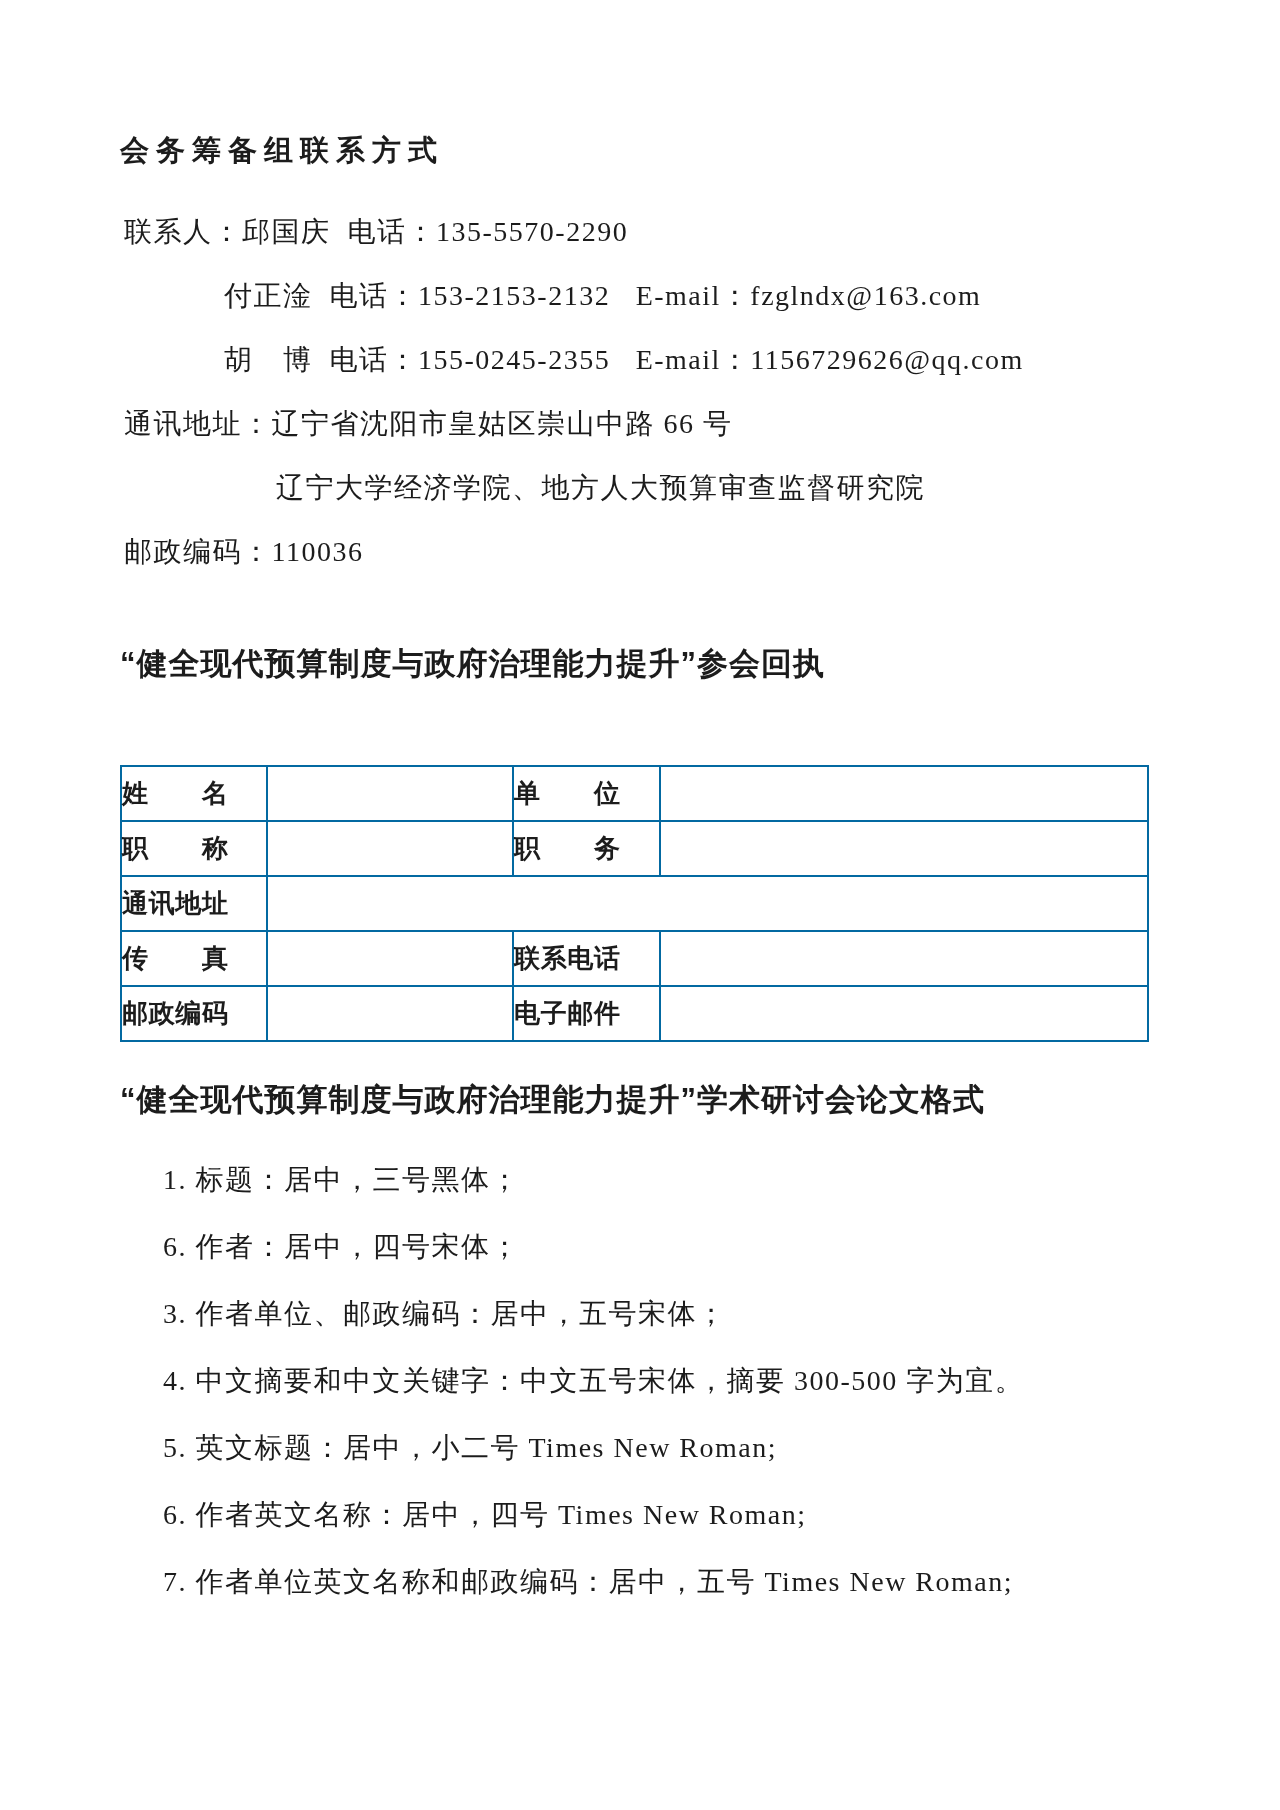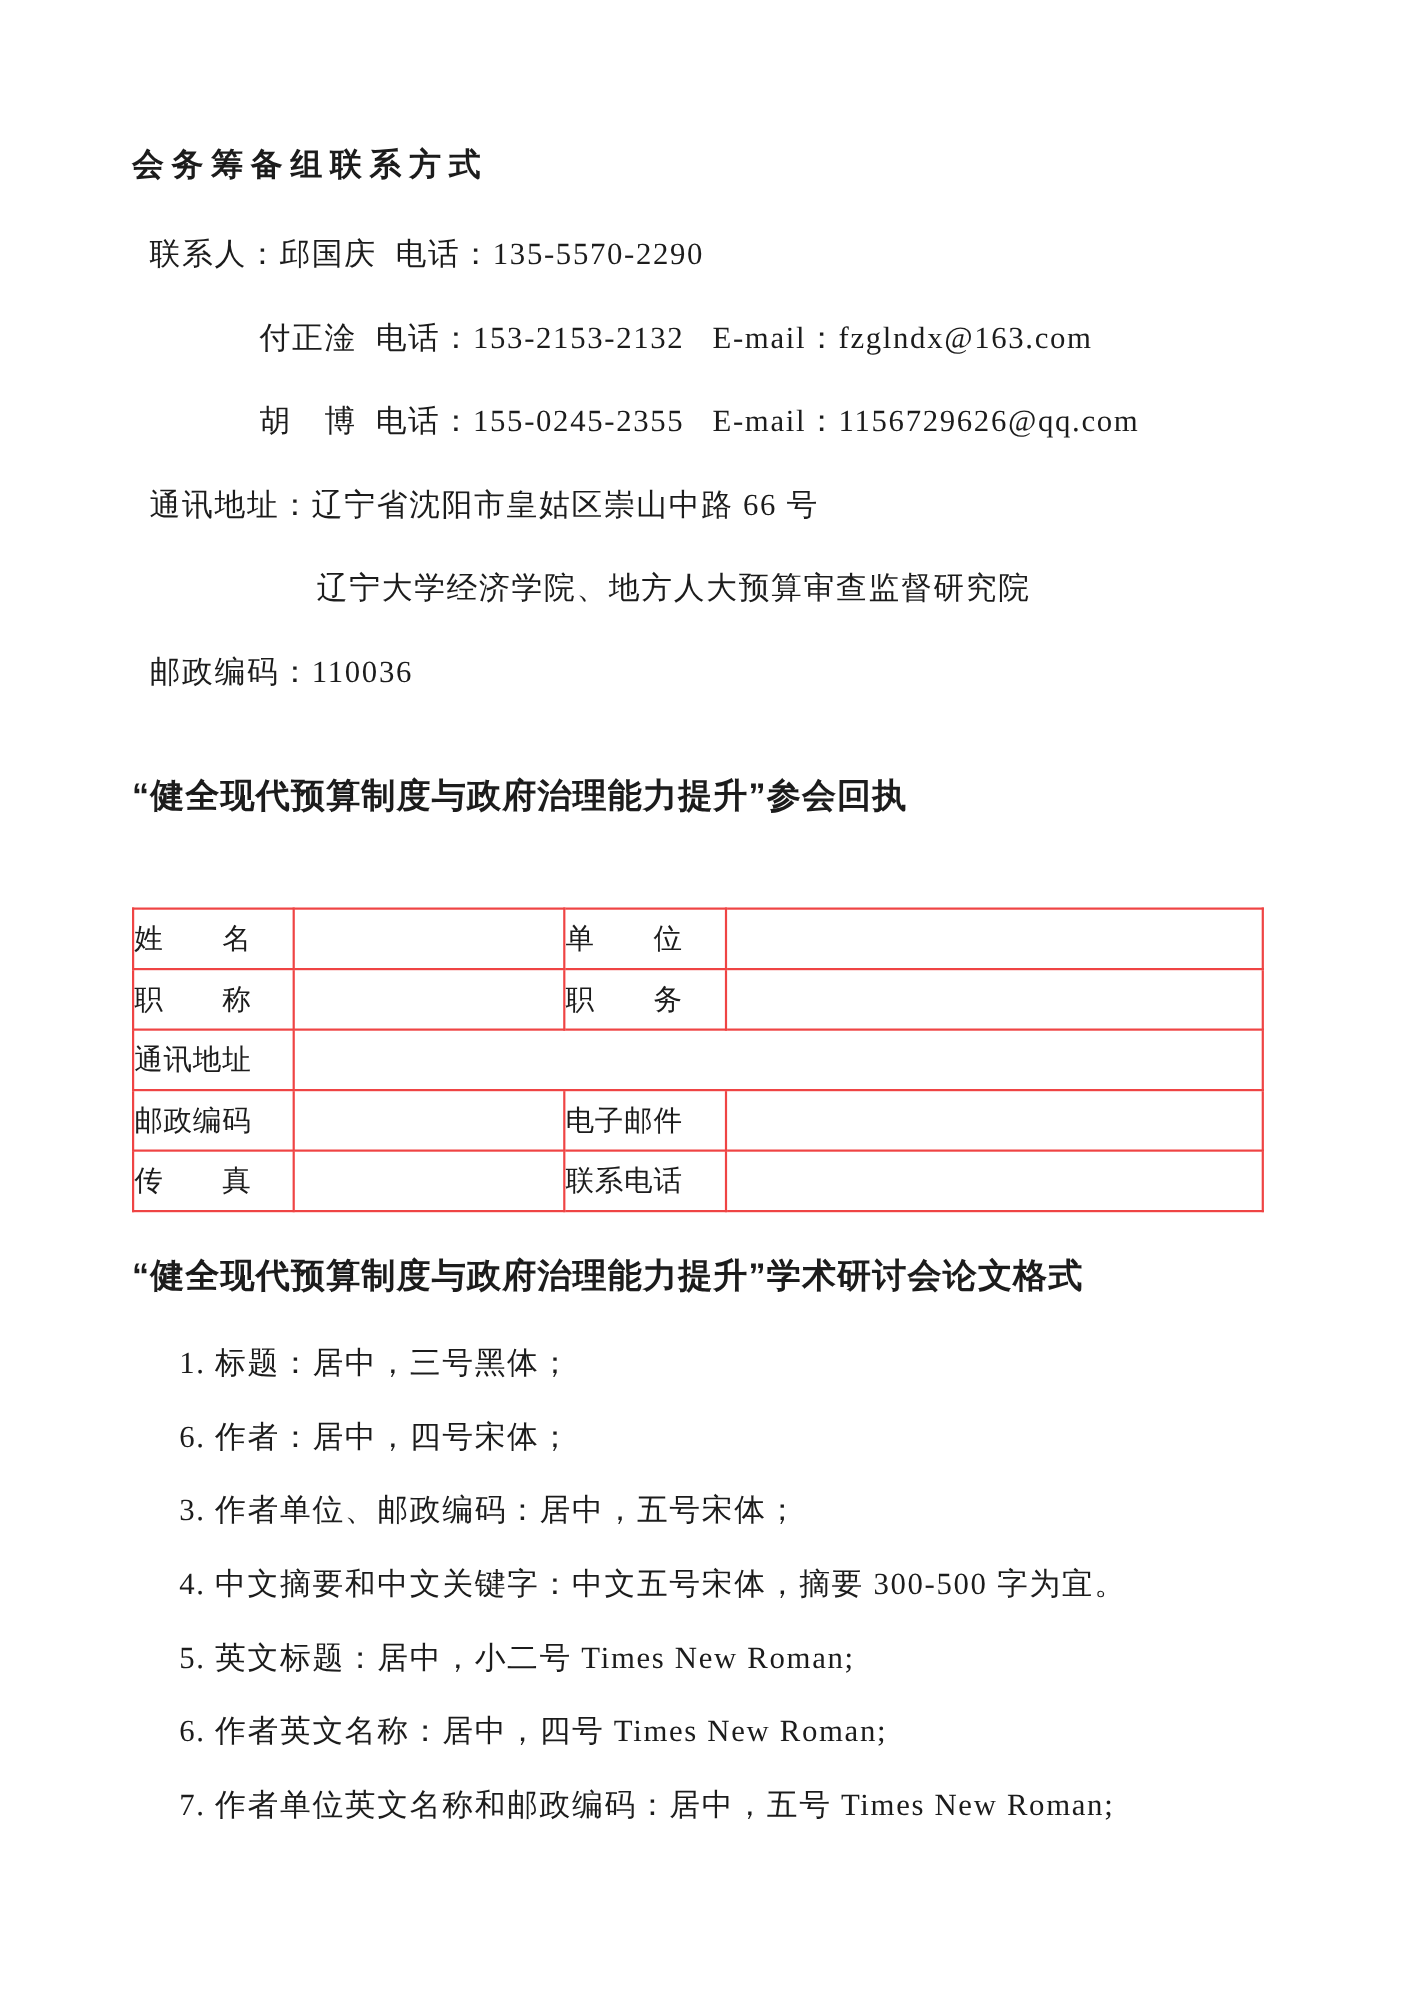--- a/index.html
+++ b/index.html
@@ -16,21 +16,21 @@
   }
   
   .contact-heading {
     margin: 0; padding-top: 132px;
     font-size: 29px; line-height: 36px;
     font-weight: bold;
     letter-spacing: 7px;
   }
   
   .cline {
-    margin: 16px;
+    margin: 4px;
     font-size: 28px; line-height: 60px;
     letter-spacing: 1.5px;
     white-space: pre;
   }
   .cline.first { margin-top: 34px; }
   .indent-name { padding-left: 100px; }
   .indent-addr { padding-left: 152px; }
 
   
   .center-title {
@@ -44,24 +44,25 @@
   .format-title  { margin-top: 39px; }
 
   
   table.receipt-table {
     border-collapse: collapse;
     margin-top: 82px;
     width: 1019px;
     table-layout: fixed;
   }
   table.receipt-table td {
-    border: 2px solid #ef4444;
+    border: 2px solid #0369a1;
     height: 53px;
     padding: 0;
     vertical-align: middle;
+    font-weight: bold;
   }
   td.lab { padding-left: 16px; }
   .jl {
     display: inline-block;
     width: 106px;
     font-size: 26px;
     letter-spacing: 0;
     text-align: justify;
     text-align-last: justify;
   }
@@ -111,32 +112,32 @@
         <span class="jl">职务</span></td>
       <td class="val c4"></td>
     </tr>
     <tr>
       <td class="lab c1">
         <span class="jl">通讯地址</span></td>
       <td class="val" colspan="3"></td>
     </tr>
     <tr>
       <td class="lab c1">
+        <span class="jl">传真</span></td>
+      <td class="val c2"></td>
+      <td class="lab c3">
+        <span class="jl">联系电话</span></td>
+      <td class="val c4"></td>
+    </tr>
+    <tr>
+      <td class="lab c1">
         <span class="jl">邮政编码</span></td>
       <td class="val c2"></td>
       <td class="lab c3">
         <span class="jl">电子邮件</span></td>
-      <td class="val c4"></td>
-    </tr>
-    <tr>
-      <td class="lab c1">
-        <span class="jl">传真</span></td>
-      <td class="val c2"></td>
-      <td class="lab c3">
-        <span class="jl">联系电话</span></td>
       <td class="val c4"></td>
     </tr>
   </tbody>
     </table>
 
   <h2 class="center-title format-title">“健全现代预算制度与政府治理能力提升”学术研讨会论文格式</h2>
 
   <ol class="fmt">
     <li>1. 标题：居中，三号黑体；</li>
     <li>6. 作者：居中，四号宋体；</li>

